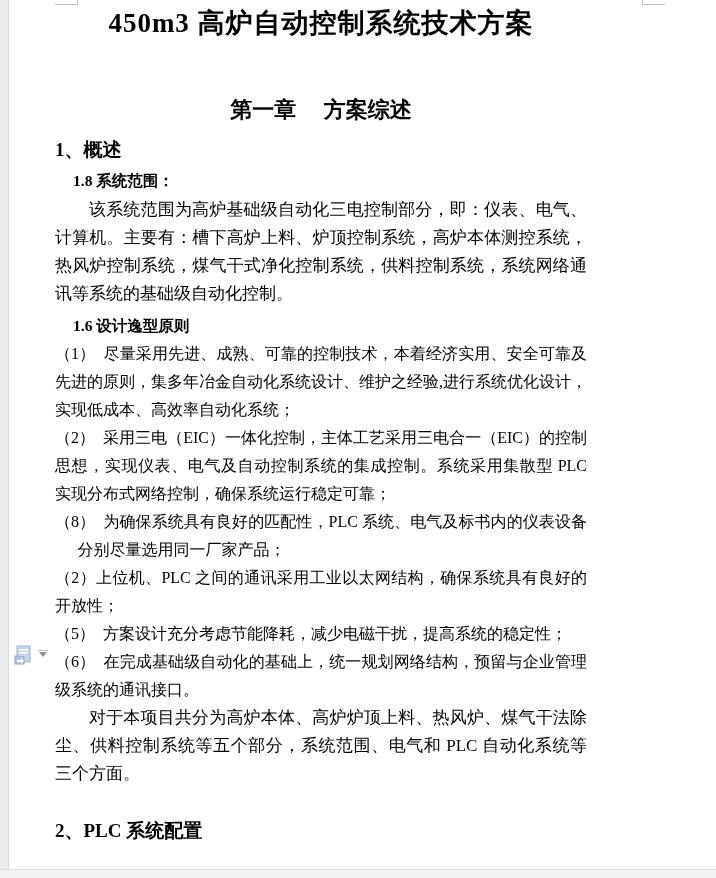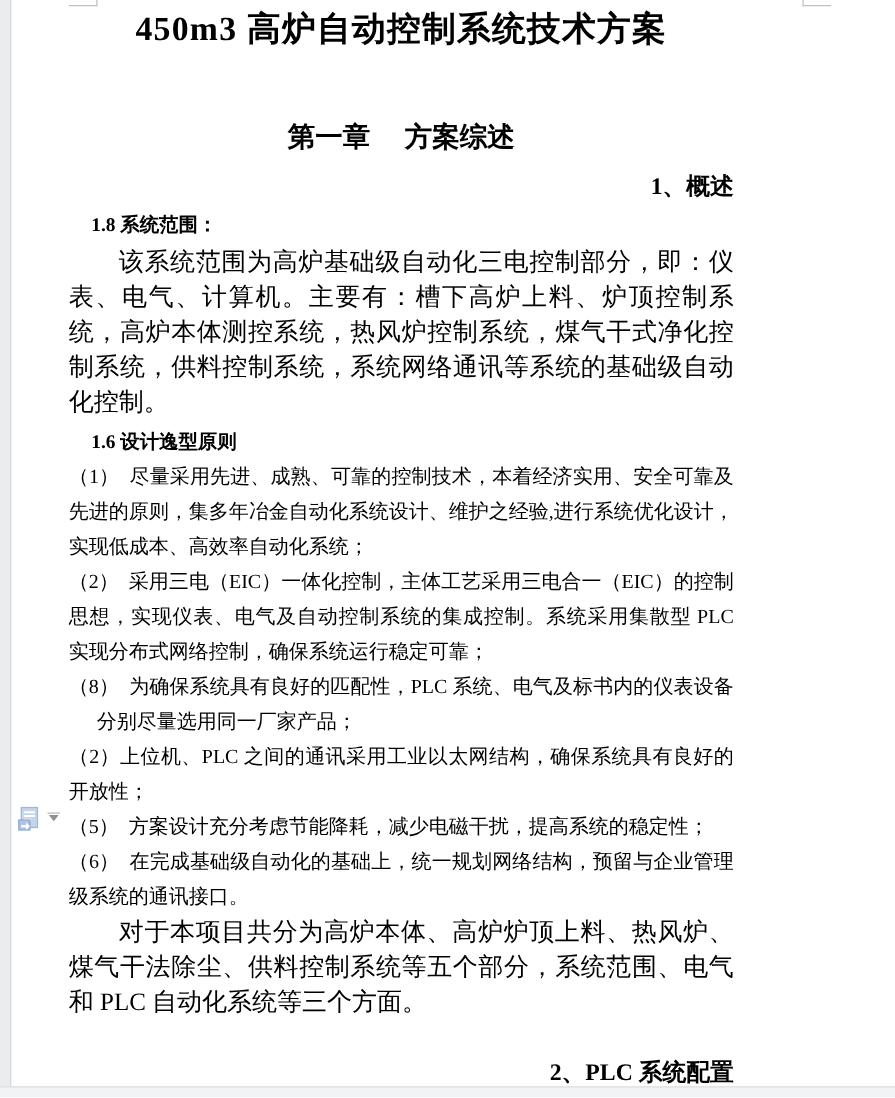--- a/index.html
+++ b/index.html
@@ -69,34 +69,33 @@
     font-weight: bold;
     line-height: 26px;
     text-align: center;
     white-space: pre-wrap;
   }
   .section-heading {
     font-size: 19px;
     font-weight: bold;
     line-height: 26px;
     white-space: pre-wrap;
-    text-align: right;
   }
   .section-heading.s1 { margin-top: 14px; }
   .section-heading.s2 { margin-top: 30px; }
   .subsection-heading {
     margin-top: 6px;
     margin-left: 18px;
     font-size: 15.5px;
     font-weight: bold;
     line-height: 24px;
     white-space: pre-wrap;
   }
   .body-par {
-    font-size: 20px;
+    font-size: 17px;
     line-height: 28px;
     text-indent: 2em;
     white-space: pre-wrap;
     text-align: justify;
   }
   .body-par.first { margin-top: 3px; }
   .principles { margin-top: 2px; }
   .principle-item {
     font-size: 16px;
     line-height: 28px;

